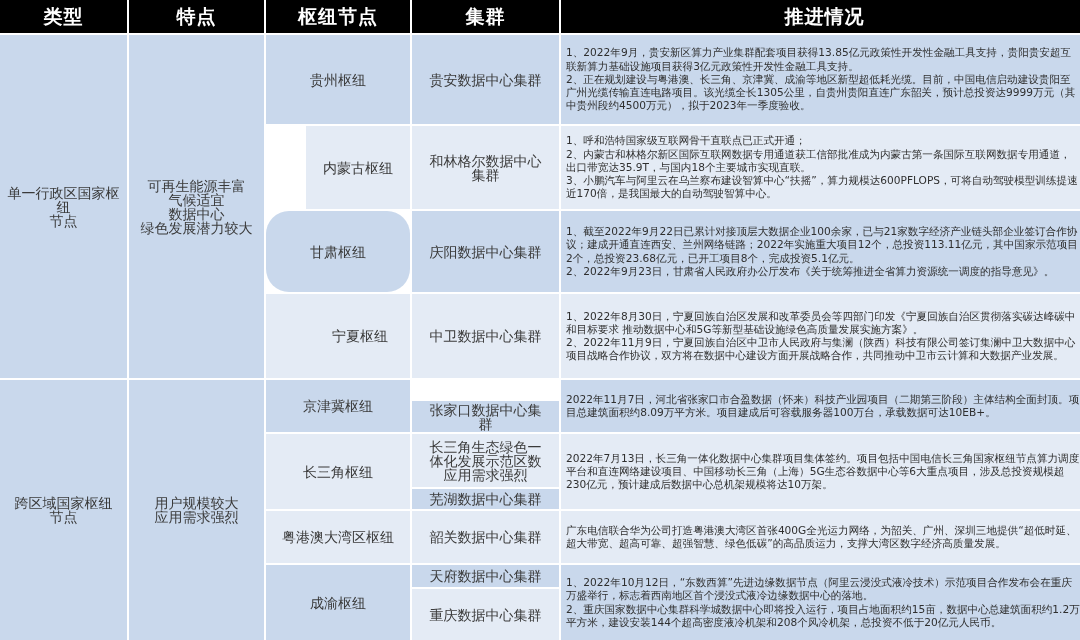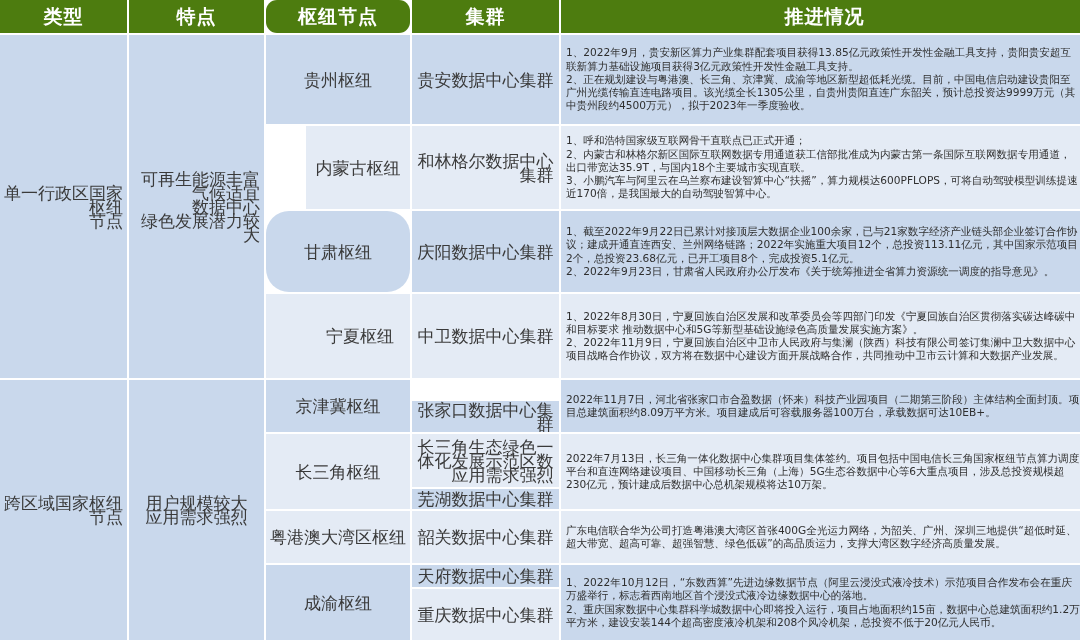--- a/index.html
+++ b/index.html
@@ -7,44 +7,44 @@
   body { font-family: "DejaVu Sans", "Liberation Sans", sans-serif; color: #333333; }
   .tbl {
     position: relative; width: 1080px; height: 640px;
     display: grid;
     grid-template-columns: 127px 135px 144px 147px 527px;
     grid-template-rows: 33px 89px 83px 81px 84px 52px 53px 20px 52px 22px 51px;
     column-gap: 2px; row-gap: 2px;
     background: #ffffff;
   }
   .hd {
-    background: #4d7c0f; color: #ffffff; font-weight: bold;
+    background: #000000; color: #ffffff; font-weight: bold;
     font-size: 19px; display: flex; align-items: center; justify-content: center;
     letter-spacing: 1px;
   }
   .cell {
-    display: flex; align-items: center; justify-content: center; text-align: right;
-    font-size: 17px; line-height: 14px; padding: 2px 4px; white-space: pre-line;
+    display: flex; align-items: center; justify-content: center; text-align: center;
+    font-size: 14px; line-height: 14px; padding: 2px 4px; white-space: pre-line;
     color: #3a3a3a;
   }
   .dark { background: #c9d8ec; }
   .light { background: #e4ebf5; }
   .desc {
     justify-content: flex-start; text-align: left; align-items: center;
     padding: 3px 8px 3px 5px; font-size: 10.6px; line-height: 13.2px; color: #2f2f2f;
   }
 </style>
 </head>
 <body>
 
 <div class="tbl">
 
   <div class="hd" style="grid-column:1;grid-row:1;">类型</div>
   <div class="hd" style="grid-column:2;grid-row:1;font-family:Liberation Mono, monospace;">特点</div>
-  <div class="hd" style="grid-column:3;grid-row:1;border-radius:11px;">枢纽节点</div>
+  <div class="hd" style="grid-column:3;grid-row:1;">枢纽节点</div>
   <div class="hd" style="grid-column:4;grid-row:1;">集群</div>
   <div class="hd" style="grid-column:5;grid-row:1;">推进情况</div>
 
   <div class="cell dark" style="grid-column:1;grid-row:2 / 6;">单一行政区国家枢纽
 节点</div>
   <div class="cell dark" style="grid-column:2;grid-row:2 / 6;">可再生能源丰富
 气候适宜
 数据中心
 绿色发展潜力较大</div>
 

